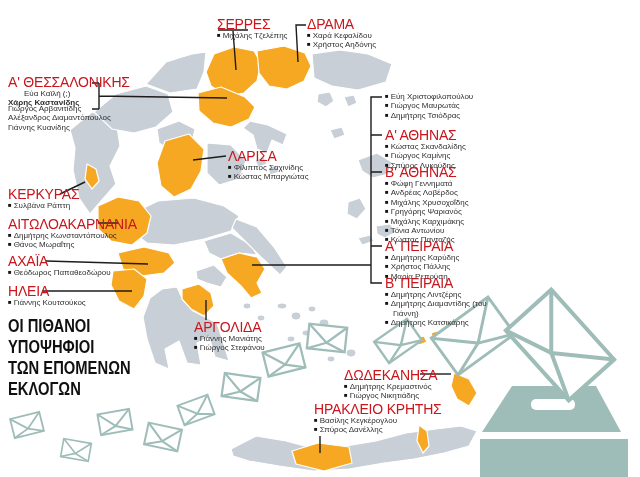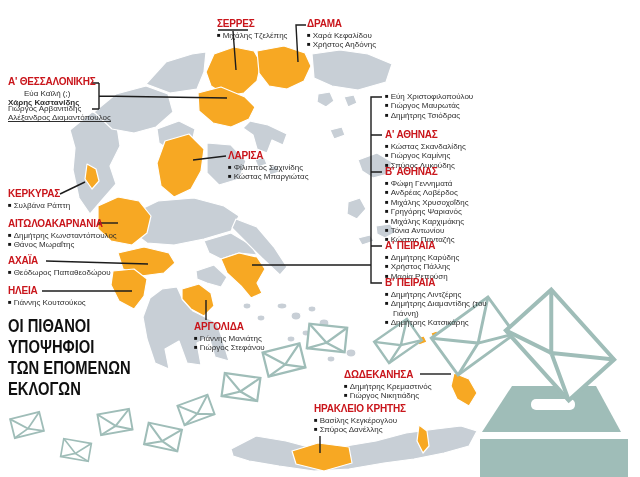--- a/index.html
+++ b/index.html
@@ -1,20 +1,20 @@
 <!DOCTYPE html>
 <html><head>
 <meta charset="utf-8">
 <style>
   html,body{margin:0;padding:0;background:#fff;}
   #stage{position:relative;width:640px;height:477px;background:#fff;overflow:hidden;
          font-family:"Liberation Sans",sans-serif;}
   #map-svg{position:absolute;left:0;top:0;}
   .rl{position:absolute;}
-  .rl-header{color:#c9151b;font-weight:bold;font-size:10px;line-height:12px;
+  .rl-header{color:#c9151b;font-weight:normal;font-size:14px;line-height:12px;
              letter-spacing:-0.2px;white-space:nowrap;}
   .rl-names{margin-top:1px;}
   .rl-name{font-size:8px;line-height:9.4px;color:#2e2e2e;padding-left:8px;}
   .sq{display:inline-block;font-size:6px;color:#151515;margin-left:-8px;margin-right:2px;
       vertical-align:1px;}
   #main-title{position:absolute;left:8px;top:316px;color:#101010;font-weight:bold;
               font-size:18px;line-height:21px;transform:scaleX(.82);
               transform-origin:top left;white-space:nowrap;}
   .w115{width:115px;} .w140{width:140px;} .w135{width:135px;} .w112{width:112px;}
 </style>
@@ -152,21 +152,22 @@
 <div class="rl w140" style="left:8px;top:76px">
   <div class="rl-header">Α' ΘΕΣΣΑΛΟΝΙΚΗΣ</div>
   <div class="rl-names">
         <div class="rl-name" style="padding-left: 16px;">Εύα Καϊλή (;)</div>
         <div class="rl-name" style="padding-left: 0px; font-weight: bold;">Χάρης Καστανίδης</div>
       </div>
 </div>
 <div class="rl w140" style="left:8px;top:103px">
   <div class="rl-names">
         <div class="rl-name" style="padding-left: 0px;">Γιώργος Αρβανιτίδης</div>
-        <div class="rl-name" style="padding-left: 0px; text-decoration: underline;">Αλέξανδρος Διαμαντόπουλος</div>
+        <div class="rl-name" style="padding-left: 0px;">Αλέξανδρος Διαμαντόπουλος</div>
+        <div class="rl-name" style="padding-left: 0px;">Γιάννης Κυανίδης</div>
       </div>
 </div>
 <div class="rl" style="left:8px;top:188px">
   <div class="rl-header">ΚΕΡΚΥΡΑΣ</div>
   <div class="rl-names">
         <div class="rl-name"><span class="sq">■</span>Συλβάνα Ράπτη</div>
       </div>
 </div>
 <div class="rl w135" style="left:8px;top:218px">
   <div class="rl-header">ΑΙΤΩΛΟΑΚΑΡΝΑΝΙΑ</div>

